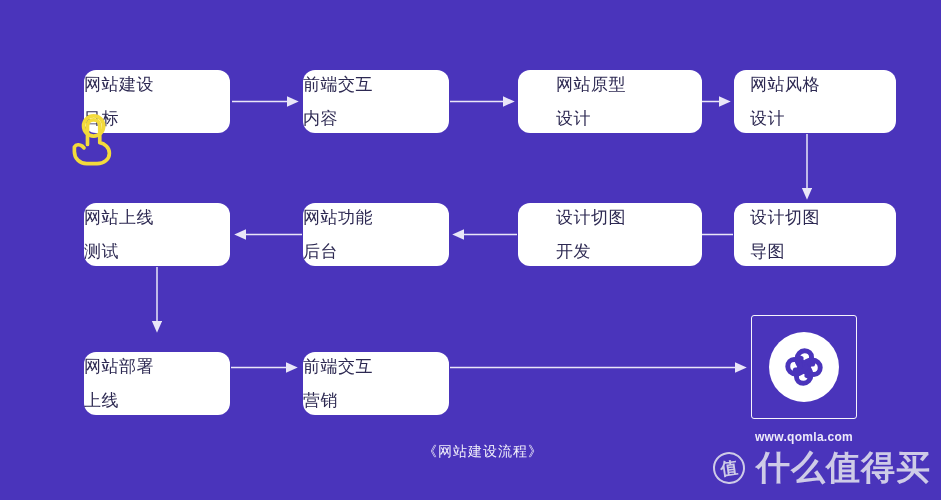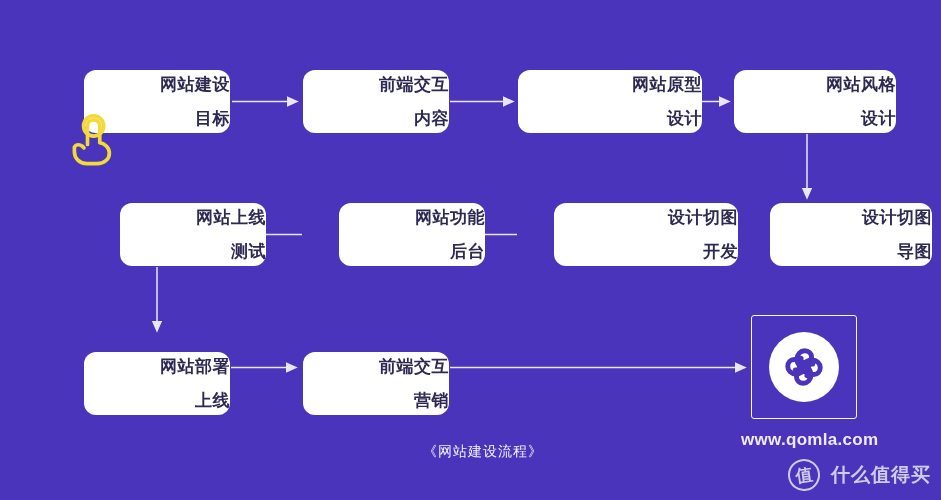--- a/index.html
+++ b/index.html
@@ -17,30 +17,30 @@
     position: absolute; left: 0; top: 0;
     width: 941px; height: 500px;
     pointer-events: none;
   }
   .flow-box {
     position: absolute;
     width: 146px; height: 63px;
     background: #FFFFFF;
     border-radius: 12px;
     display: flex; flex-direction: column;
-    align-items: flex-end; justify-content: center;
+    align-items: flex-start; justify-content: center;
     color: #2D2952;
-    font-size: 17px; font-weight: 700;
+    font-size: 17px; font-weight: 400;
     line-height: 21px;
     text-align: center;
     letter-spacing: 0.5px;
     gap: 13px;
   }
   .r1 { top: 70px; }
-  .r2 { top: 203px; margin-left: 36px; }
+  .r2 { top: 203px; }
   .r3 { top: 336px; margin-top: 16px; }
   .c1 { left: 84px; }
   .c2 { left: 303px; }
   .c3 { left: 518px; padding-left: 38px; }
   .c4 { left: 734px; padding-left: 16px; }
 
   .cursor-icon {
     position: absolute; left: 63px; top: 110px;
     width: 56px; height: 60px;
   }
@@ -57,21 +57,21 @@
     width: 70px; height: 70px;
     background: #FFFFFF;
     border-radius: 50%;
     display: flex; align-items: center; justify-content: center;
   }
   .site-url {
     position: absolute; left: 741px; top: 430px;
     width: 126px;
     text-align: center;
     color: #EDEBFA;
-    font-size: 17px; font-weight: 600;
+    font-size: 12px; font-weight: 600;
     letter-spacing: 0.3px;
   }
   .caption {
     position: absolute; left: 0; top: 443px;
     width: 966px;
     text-align: center;
     color: #F2F0FB;
     font-size: 14px; font-weight: 400;
     letter-spacing: 1px;
   }
@@ -84,21 +84,21 @@
     width: 28px; height: 28px;
     border: 2.5px solid #E6E6EF;
     border-radius: 50%;
     color: #E6E6EF;
     font-size: 17px; font-weight: 700;
     display: flex; align-items: center; justify-content: center;
     transform: rotate(-8deg);
   }
   .wm-text {
     color: #E6E6EF;
-    font-size: 19px; font-weight: 600;
+    font-size: 34px; font-weight: 600;
     letter-spacing: 1px;
   }
 </style>
 </head>
 <body>
 
 <div class="stage">
 
   <svg class="connectors" width="941" height="500" viewBox="0 0 941 500">
     <defs>

